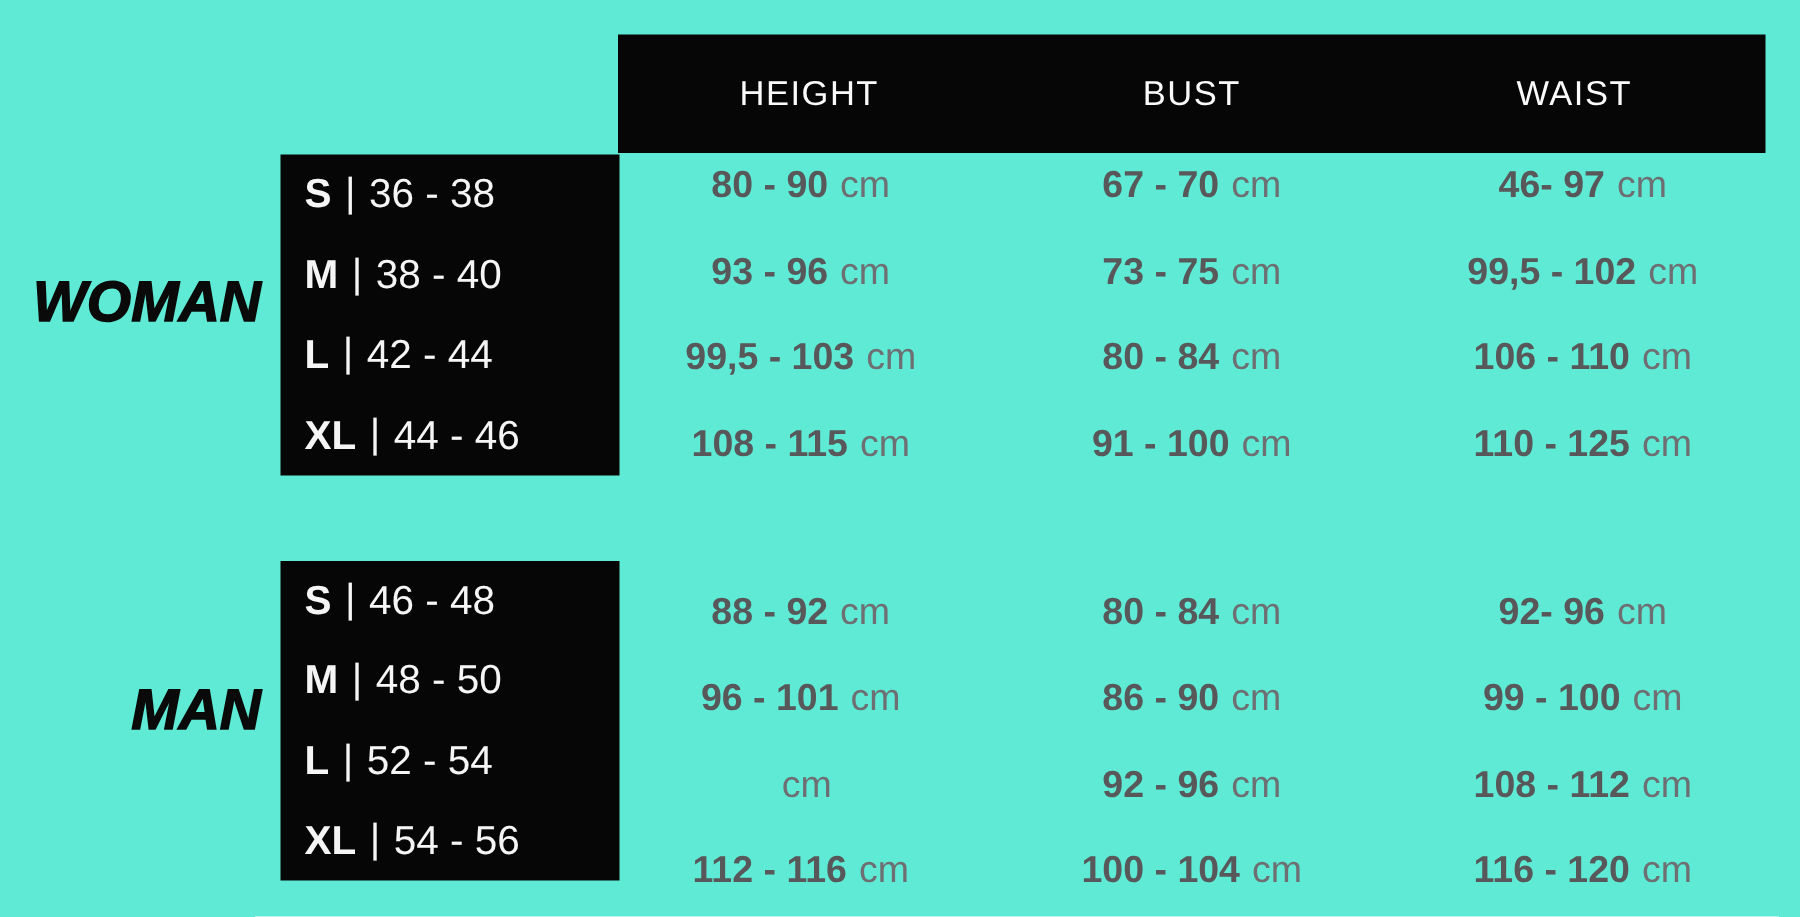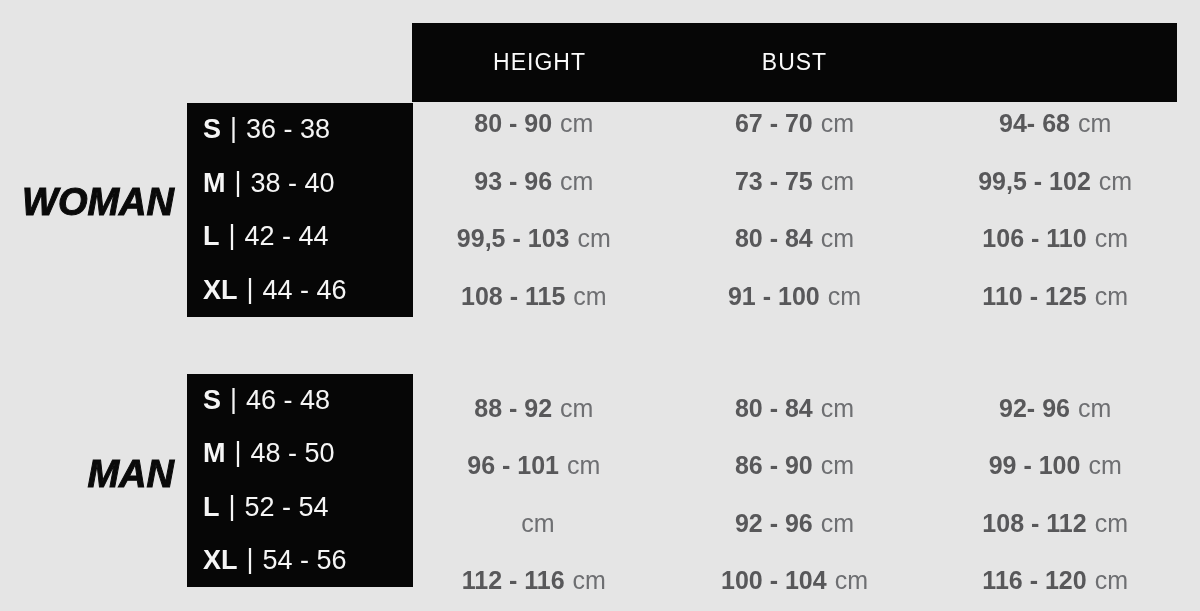--- a/index.html
+++ b/index.html
@@ -3,21 +3,21 @@
 <meta charset="utf-8">
 <style>
   * { margin: 0; padding: 0; box-sizing: border-box; }
   html, body { background: #ffffff; }
   body { font-family: "Liberation Sans", sans-serif; }
 
   .stage {
     position: relative;
     width: 1200px;
     height: 611px;
-    background: #e5e5e5;
+    background: #5eead4;
     overflow: hidden;
   }
 
   
   .header-bar {
     position: absolute;
     left: 412px; top: 23px;
     width: 765px; height: 79px;
     background: #060606;
     display: grid;
@@ -92,20 +92,21 @@
   .cell .unit { font-weight: 400; color: #6e6f72; margin-left: 8px; }
 </style>
 </head>
 <body>
 
 <div class="stage">
 
   <div class="header-bar">
     <div class="col-head">HEIGHT</div>
     <div class="col-head">BUST</div>
+    <div class="col-head">WAIST</div>
   </div>
 
   <div class="section-label woman-label">WOMAN</div>
   <div class="section-label man-label">MAN</div>
 
   <div class="size-box woman-box">
     <div class="size-row">
       <span class="sz">S</span>
       <span class="sep">|</span>
       <span class="eu">36 - 38</span>
@@ -130,21 +131,21 @@
   <div class="data-grid woman-grid">
     <div class="cell">
       <span class="val">80 - 90</span>
       <span class="unit">cm</span>
     </div>
     <div class="cell">
       <span class="val">67 - 70</span>
       <span class="unit">cm</span>
     </div>
     <div class="cell">
-      <span class="val">94- 68</span>
+      <span class="val">46- 97</span>
       <span class="unit">cm</span>
     </div>
     <div class="cell">
       <span class="val">93 - 96</span>
       <span class="unit">cm</span>
     </div>
     <div class="cell">
       <span class="val">73 - 75</span>
       <span class="unit">cm</span>
     </div>

